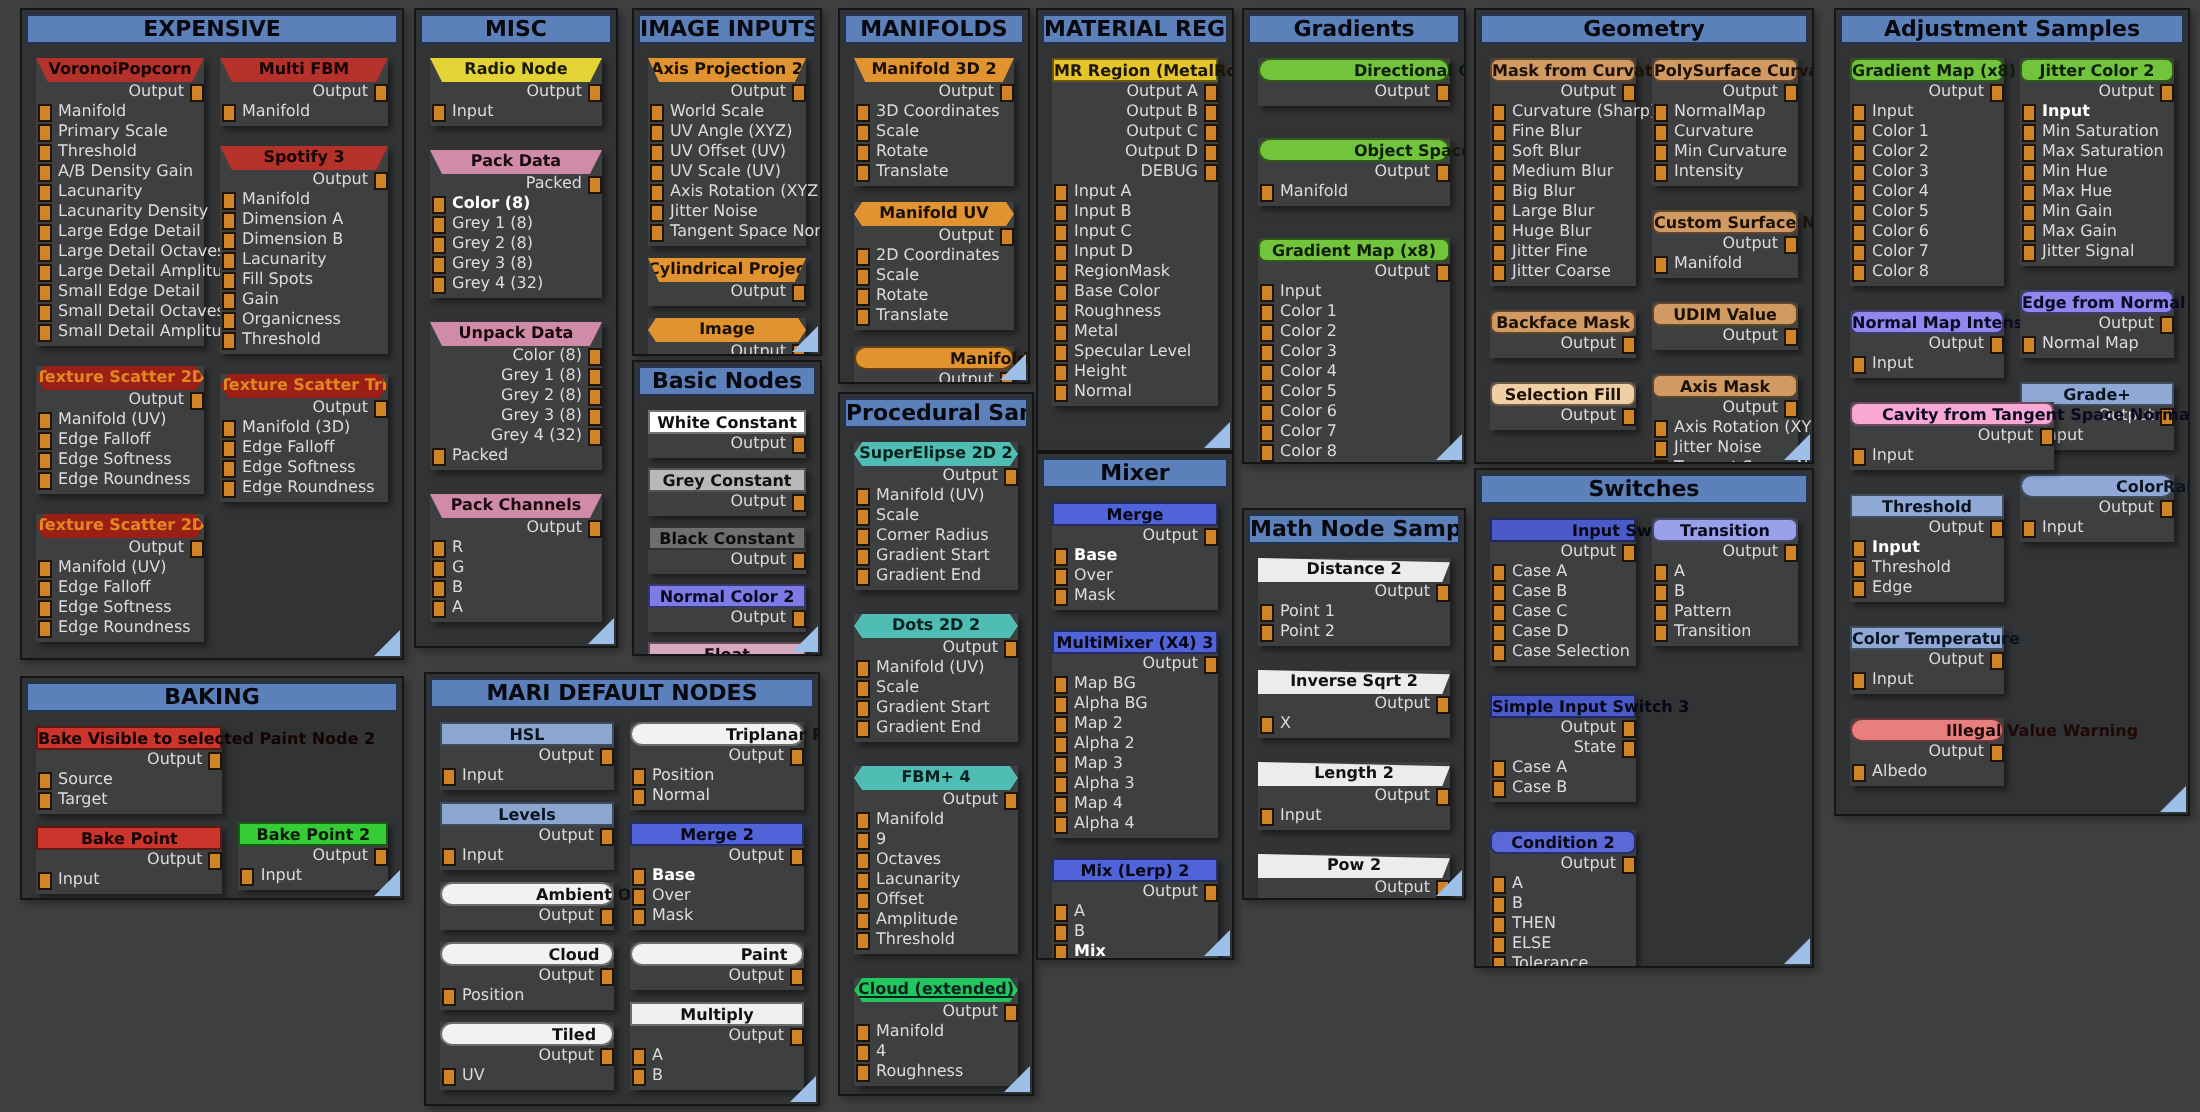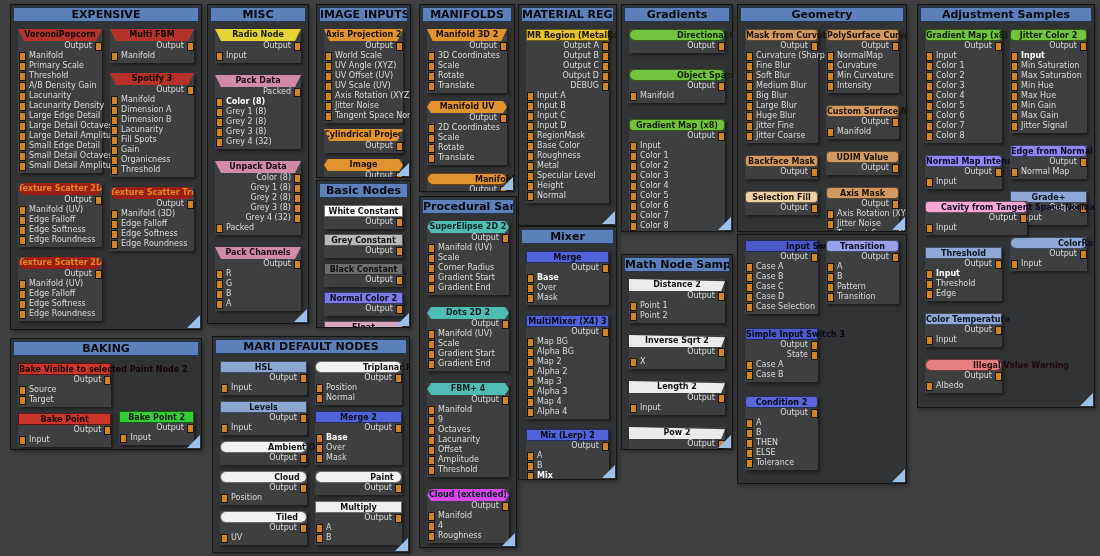--- a/index.html
+++ b/index.html
@@ -760,21 +760,21 @@
             <div class="port in">
               <span class="psq"></span>
               <span class="plabel">Amplitude</span>
             </div>
             <div class="port in">
               <span class="psq"></span>
               <span class="plabel">Threshold</span>
             </div>
           </div>
           <div class="node">
-            <div class="node-header shape-hexagon" style="background: #d946ef; color: rgb(7, 33, 31);">Cloud (extended)</div>
+            <div class="node-header shape-hexagon" style="background: #22c55e; color: rgb(7, 33, 31); text-decoration: underline;">Cloud (extended)</div>
             <div class="port out">
               <span class="plabel">Output</span>
               <span class="psq"></span>
             </div>
             <div class="port in">
               <span class="psq"></span>
               <span class="plabel">Manifold</span>
             </div>
             <div class="port in">
               <span class="psq"></span>
@@ -1195,20 +1195,21 @@
             <div class="port in">
               <span class="psq"></span>
               <span class="plabel">Tangent Space Normal</span>
             </div>
           </div>
         </div>
       </div>
       <div class="resize-handle"></div>
     </div>
     <div class="group" id="g-switches">
+      <div class="group-header">Switches</div>
       <div class="group-body">
         <div class="gcol">
           <div class="node">
             <div class="node-header shape-rect" style="background: rgb(74, 90, 200); color: rgb(7, 7, 20); padding-left: 40px;">Input Switch 3</div>
             <div class="port out">
               <span class="plabel">Output</span>
               <span class="psq"></span>
             </div>
             <div class="port in">
               <span class="psq"></span>

